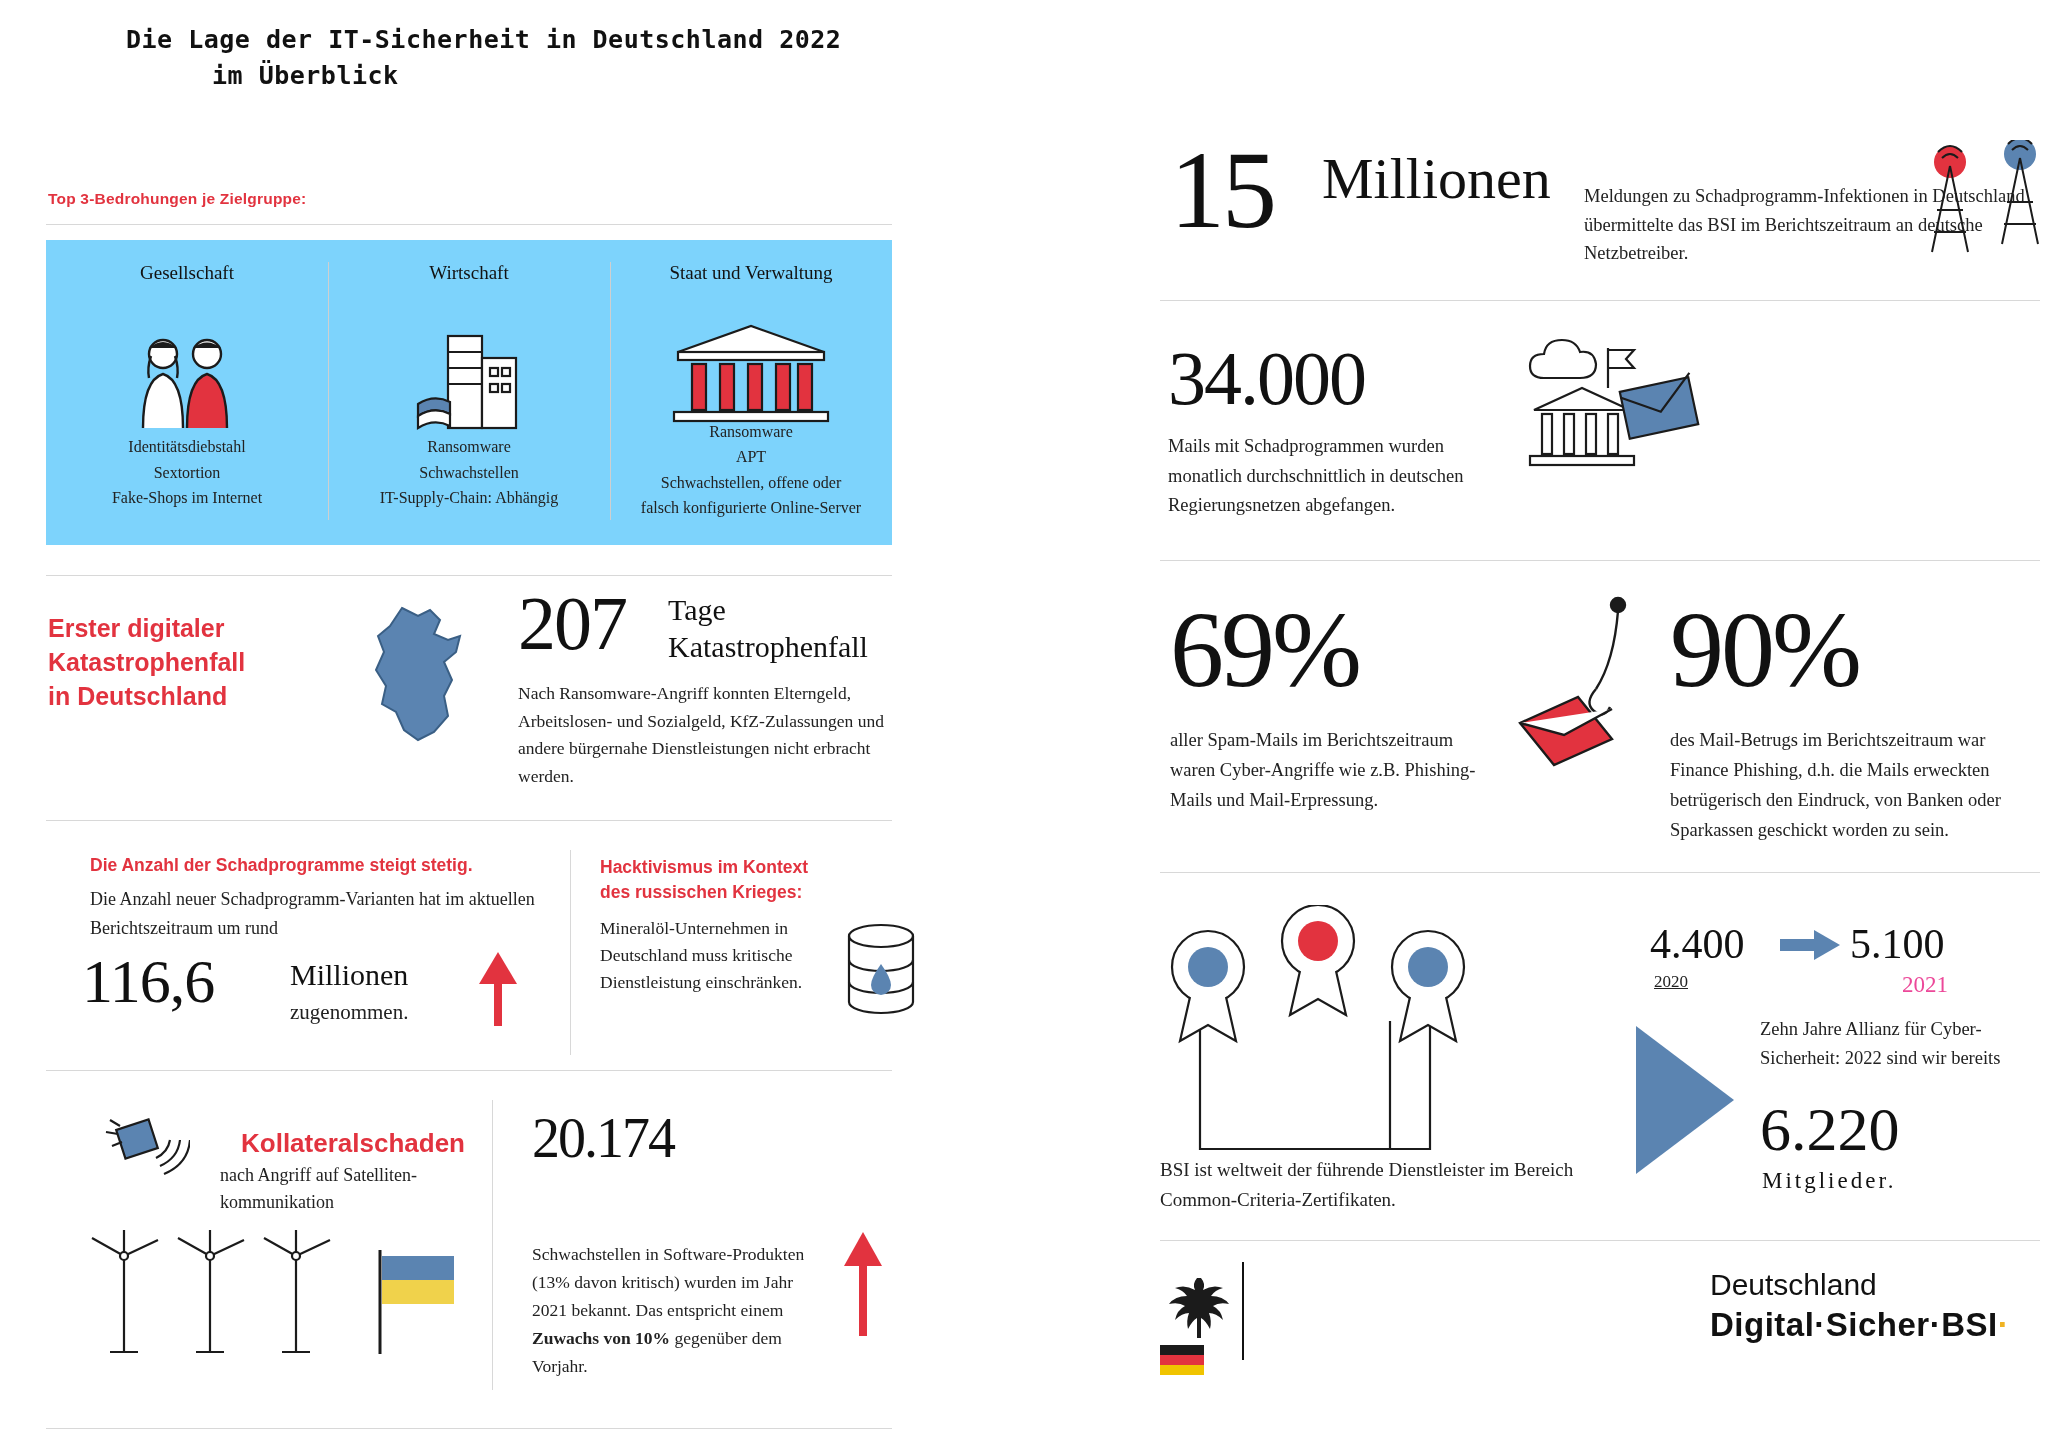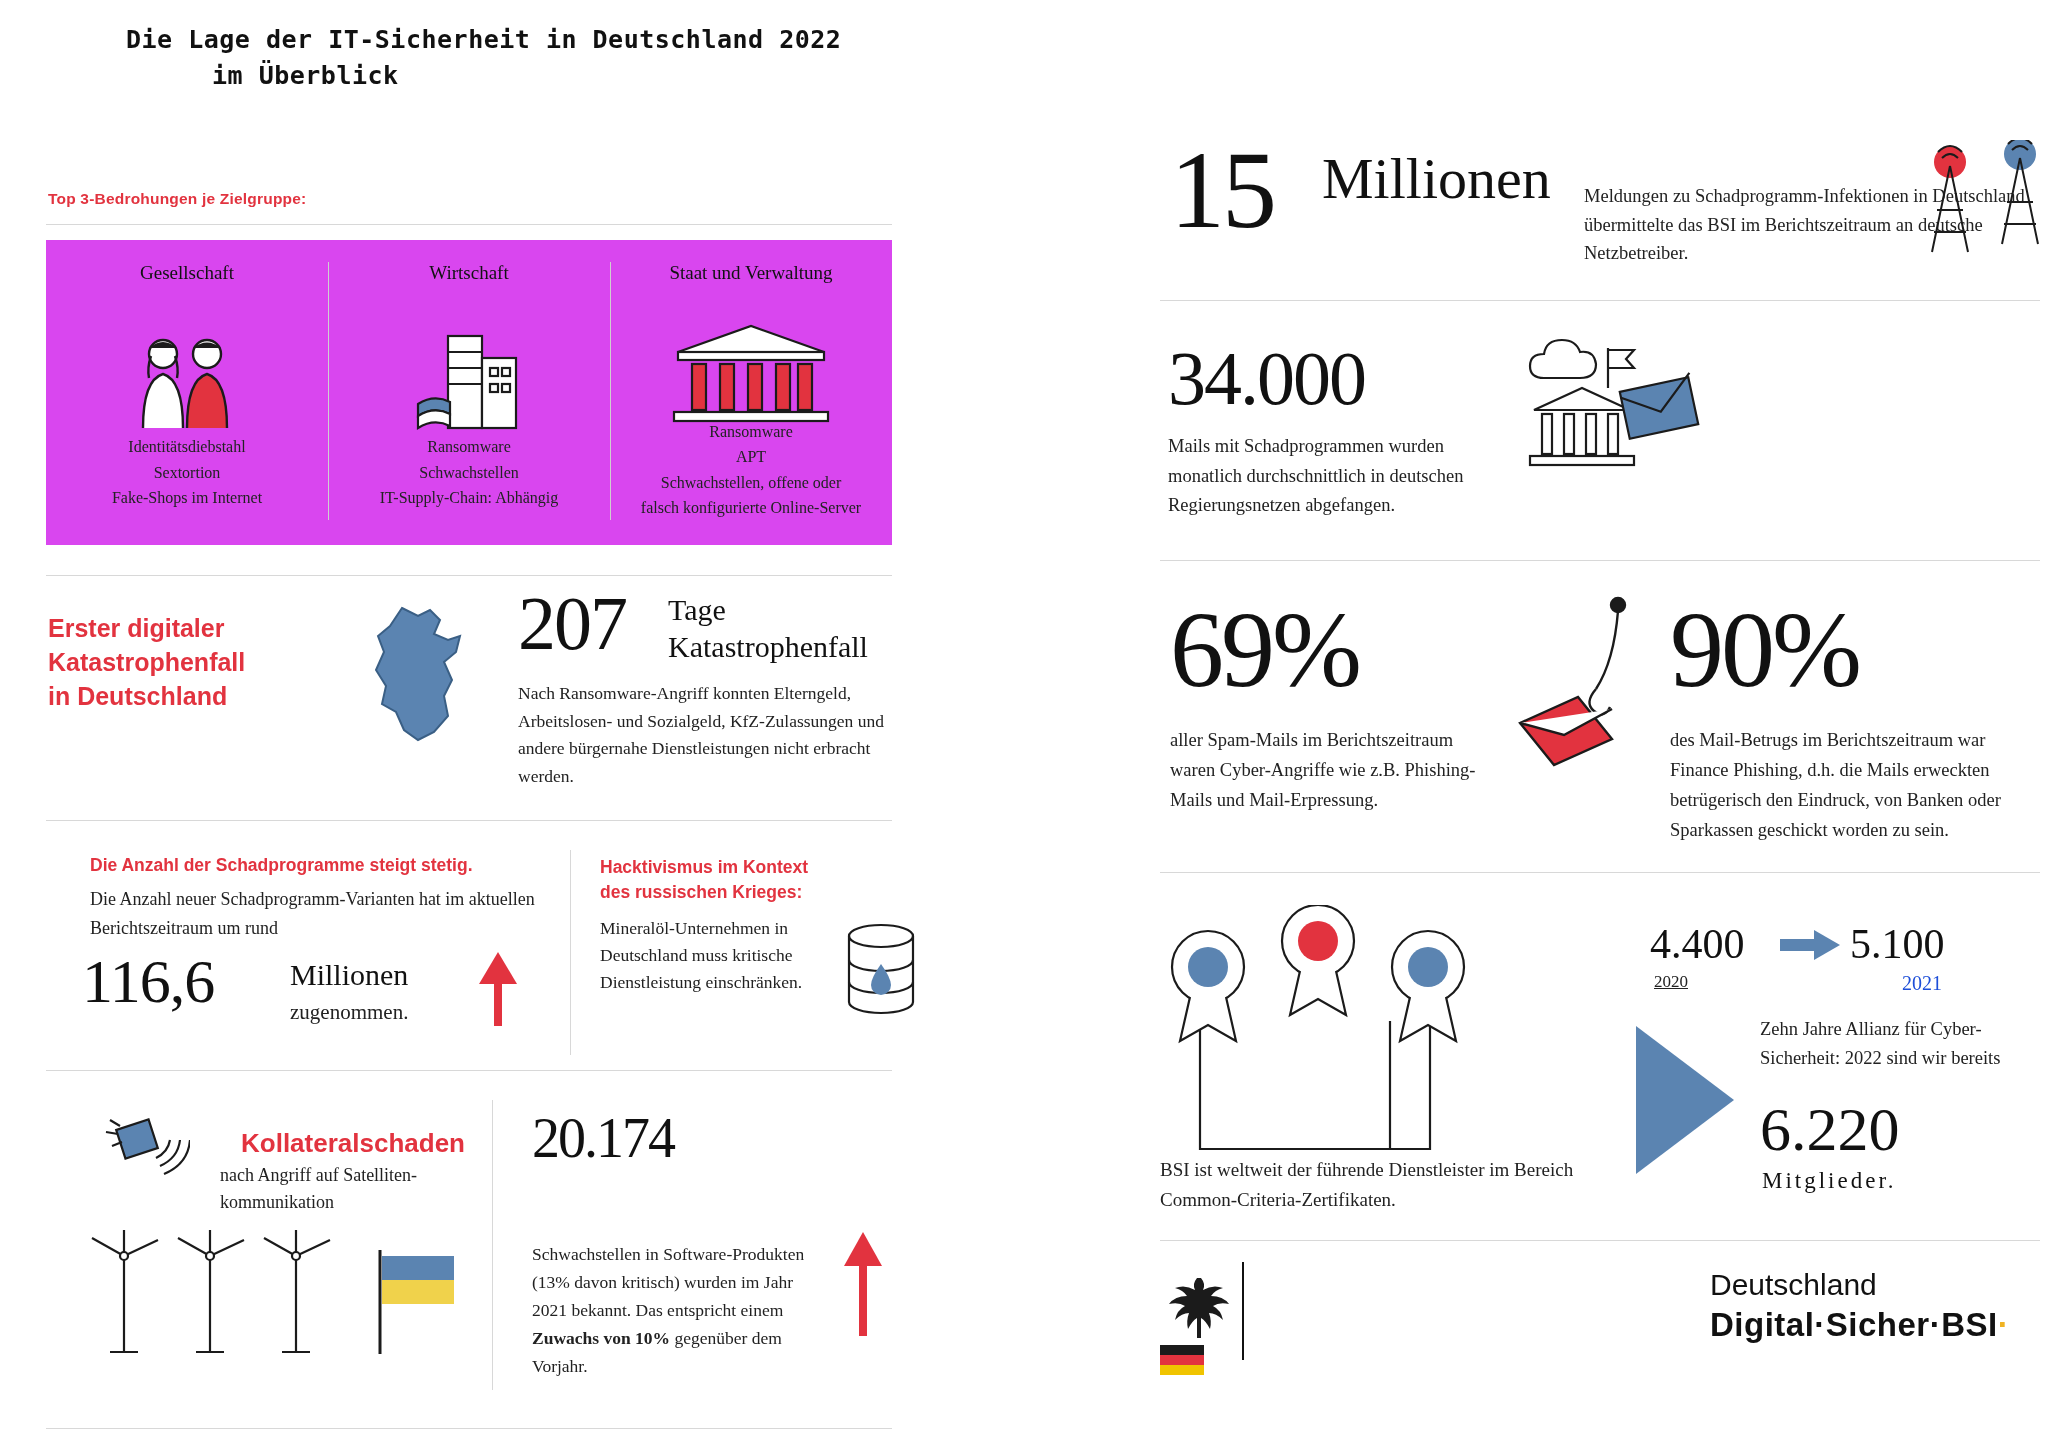--- a/index.html
+++ b/index.html
@@ -20,21 +20,21 @@
     font-weight:bold;font-size:25px;line-height:1.42;
     letter-spacing:0.5px;color:#111;
   }
   .headline .l2{display:block;padding-left:86px;}
   .hr{position:absolute;height:1px;background:#d8d8d8;}
 
   
   #left{position:absolute;left:40px;top:0;width:900px;height:1451px;}
 
   .top3-label{position:absolute;left:8px;top:190px;font-family:"Liberation Sans",sans-serif;font-weight:bold;font-size:15.5px;color:#e2333f;letter-spacing:.2px;}
-  .greybox{position:absolute;left:6px;top:240px;width:846px;height:305px;background:#d946ef;}
+  .greybox{position:absolute;left:6px;top:240px;width:846px;height:305px;background:#7dd3fc;}
   .gb-col{position:absolute;top:0;width:282px;height:305px;}
   .gb-col .t{position:absolute;top:22px;left:0;width:100%;text-align:center;font-family:"Liberation Serif",serif;font-size:19px;color:#111;}
   .gb-col .lines{position:absolute;bottom:34px;left:0;width:100%;text-align:center;font-size:16px;line-height:1.6;color:#222;}
   .gb-sep{position:absolute;top:22px;width:1px;height:258px;background:#cfcfcf;}
 
   
   .icon-people{position:absolute;top:78px;left:50%;transform:translateX(-50%);}
   .icon-factory{position:absolute;top:78px;left:50%;transform:translateX(-50%);}
   .icon-temple{position:absolute;top:78px;left:50%;transform:translateX(-50%);}
 
@@ -86,21 +86,21 @@
   .r3-l-body{position:absolute;left:20px;top:726px;width:330px;font-size:18.5px;line-height:1.62;color:#222;}
   .r3-r-num{position:absolute;left:520px;top:596px;font-size:108px;line-height:1;letter-spacing:-3px;color:#111;}
   .r3-r-body{position:absolute;left:520px;top:726px;width:370px;font-size:18.5px;line-height:1.62;color:#222;}
   .r3-icon{position:absolute;left:350px;top:595px;}
 
   .r4-rosettes{position:absolute;left:10px;top:905px;}
   .r4-body{position:absolute;left:10px;top:1155px;width:420px;font-size:19px;line-height:1.6;color:#222;}
   .r4-y1{position:absolute;left:500px;top:920px;font-size:42px;color:#111;}
   .r4-y1l{position:absolute;left:504px;top:972px;font-size:17px;color:#222;text-decoration:underline;}
   .r4-y2{position:absolute;left:700px;top:920px;font-size:42px;color:#111;}
-  .r4-y2l{position:absolute;left:752px;top:972px;font-size:20px;color:#1d4ed8;}
+  .r4-y2l{position:absolute;left:752px;top:972px;font-size:23px;color:#ec4899;}
   .r4-arrow{position:absolute;left:630px;top:928px;}
   .r4-txt{position:absolute;left:610px;top:1015px;width:300px;font-size:18.5px;line-height:1.55;color:#222;}
   .r4-big{position:absolute;left:610px;top:1098px;font-size:62px;line-height:1;color:#111;}
   .r4-mit{position:absolute;left:612px;top:1168px;font-size:23px;letter-spacing:3px;color:#111;}
   .r4-tri{position:absolute;left:480px;top:1020px;}
 
   
   .f-eagle{position:absolute;left:10px;top:1272px;}
   .f-vline{position:absolute;left:92px;top:1262px;width:2px;height:98px;background:#111;}
   .f-txt{position:absolute;left:106px;top:1268px;font-family:"Liberation Sans",sans-serif;font-size:19px;line-height:1.45;color:#111;}

